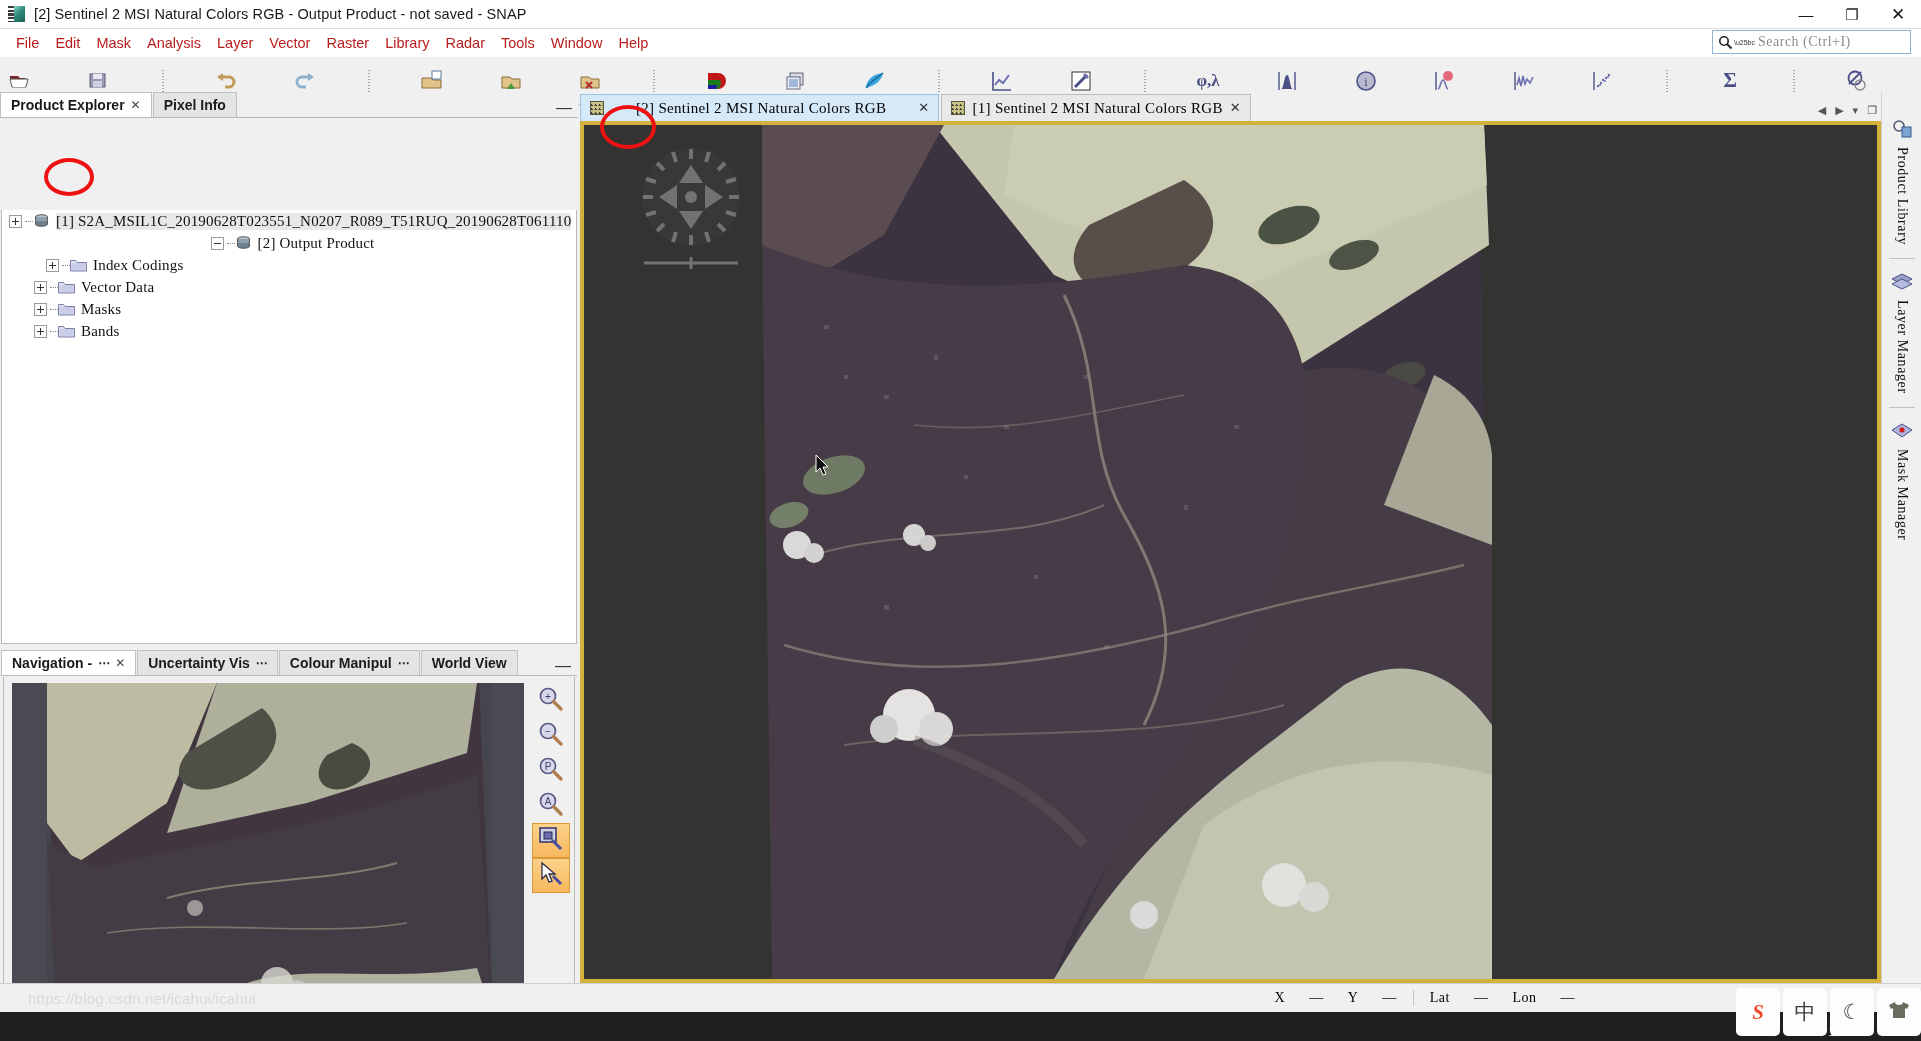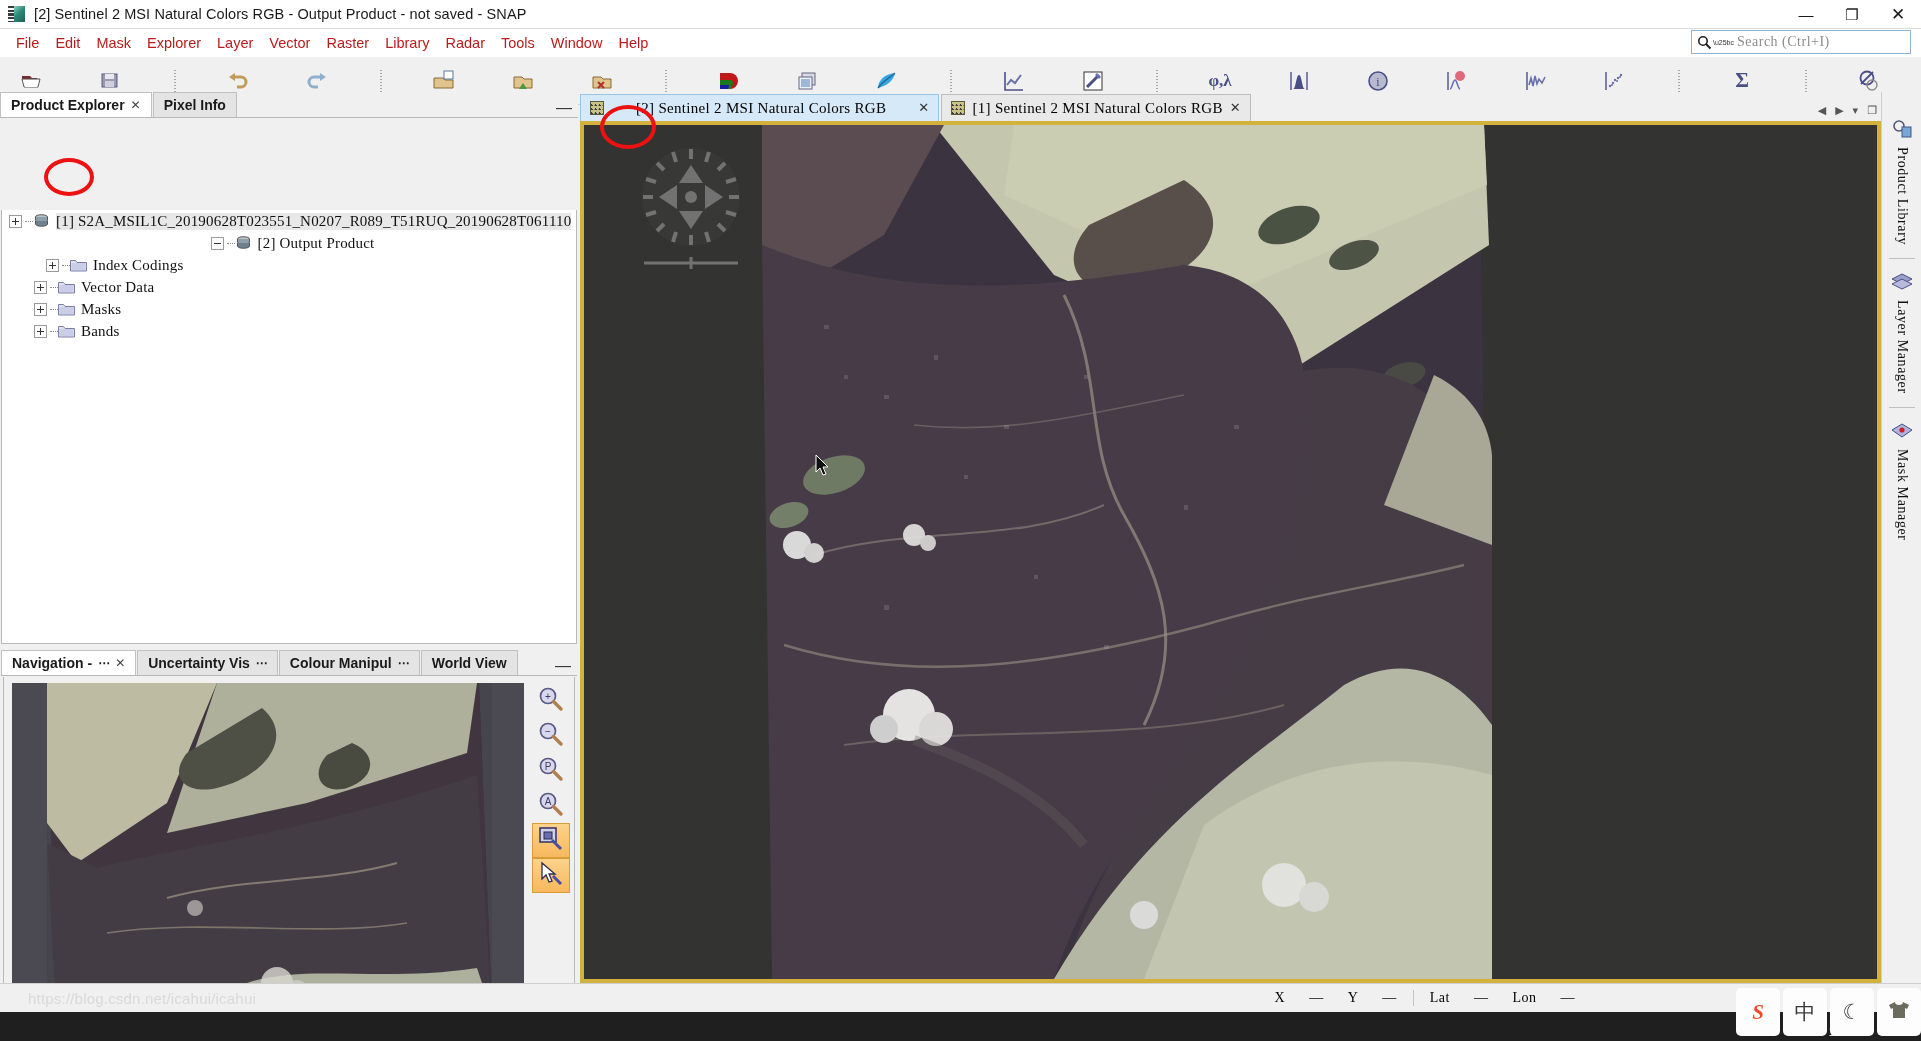--- a/index.html
+++ b/index.html
@@ -32,37 +32,37 @@
   .winbtn.close { font-size:17px; }
 
   
   .menubar {
     position:absolute; left:0; top:29px; width:1921px; height:28px;
     background:#fff; display:flex; align-items:center; padding-left:8px;
   }
   .menuitem { padding:3px 8px; font-size:14.5px; color:#b91c1c; cursor:default; }
 
   .searchbox {
-    position:absolute; right:10px; top:30px; width:220px; height:24px;
+    position:absolute; right:10px; top:30px; width:199px; height:24px;
     background:#fff; border:1px solid #8fb4d4; display:flex; align-items:center;
   }
   .searchbox .mag {
     width:24px; height:22px; display:flex; align-items:center; justify-content:center;
     font-size:13px; color:#333;
   }
   .searchbox .caret { font-size:7px; color:#333; margin-left:-3px; margin-right:3px;}
   .searchbox .sp {
     font-family:"Liberation Serif", serif; font-size:14px; color:#8c8c8c; letter-spacing:0.5px;
   }
 
   
   .toolbar {
     position:absolute; left:0; top:57px; width:1921px; height:48px;
     background:#f0f0f0; border-bottom:1px solid #cfcfcf;
-    display:flex; align-items:center; padding-left:12px;gap:39px;
+    display:flex; align-items:center; padding-left:0;gap:39px;
   }
   .tbtn { width:40px; height:32px; display:flex; align-items:center; justify-content:center;
       position:relative; flex:none; }
   .tbtn.sel { background:#d6e9f8; border:1px solid #8cbde0; border-radius:2px; }
   .tbtn svg { display:block; }
   .tsep { width:9px; height:26px; flex:none; display:flex; align-items:center; justify-content:center; }
   .tsep:before { content:""; display:block; width:2px; height:22px;
       background: repeating-linear-gradient(#a8a8a8 0 1px, transparent 1px 3px); }
   .tlabel { font-family:"Liberation Sans",sans-serif; font-weight:bold; font-size:12px; color:#555;}
 
@@ -186,21 +186,21 @@
       <div class="winbtn">—</div>
       <div class="winbtn">❐</div>
       <div class="winbtn close">✕</div>
     </div>
   </div>
 
   <div class="menubar" id="menubar">
       <div class="menuitem">File</div>
       <div class="menuitem">Edit</div>
       <div class="menuitem">Mask</div>
-      <div class="menuitem">Explorer</div>
+      <div class="menuitem">Analysis</div>
       <div class="menuitem">Layer</div>
       <div class="menuitem">Vector</div>
       <div class="menuitem">Raster</div>
       <div class="menuitem">Library</div>
       <div class="menuitem">Radar</div>
       <div class="menuitem">Tools</div>
       <div class="menuitem">Window</div>
       <div class="menuitem">Help</div>
     </div>
 

